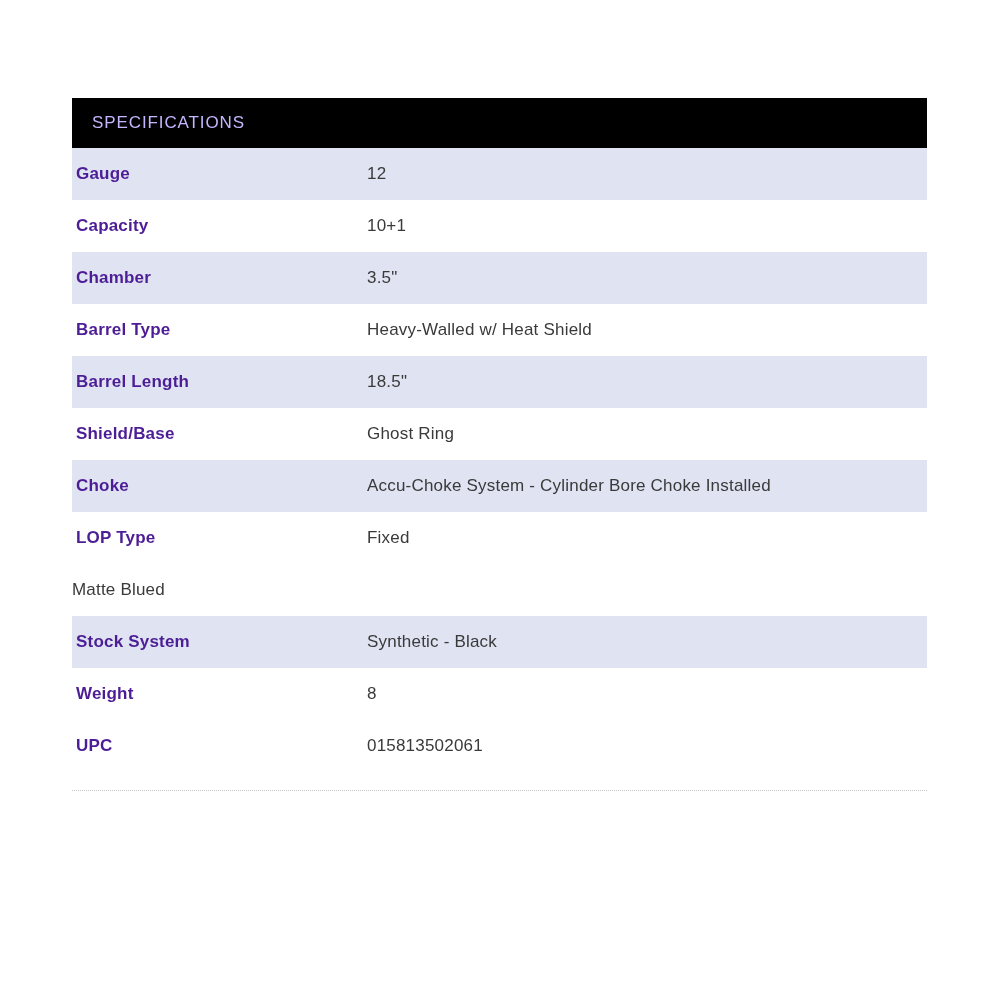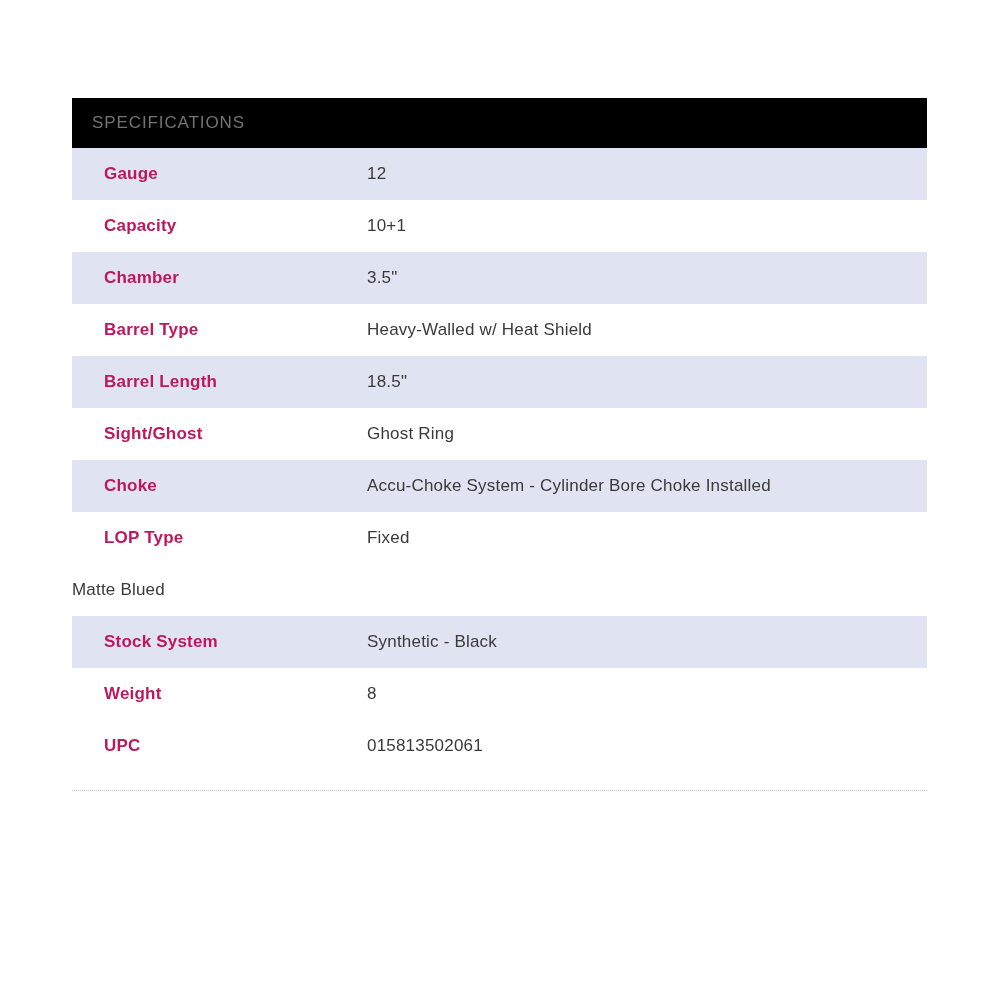--- a/index.html
+++ b/index.html
@@ -31,41 +31,41 @@
     height: 50px;
     display: flex;
     align-items: center;
     padding-left: 20px;
     box-sizing: border-box;
   }
   .spec-header-title {
     font-size: 17px;
     font-weight: normal;
     letter-spacing: 0.9px;
-    color: #737373;
+    color: #c4b5fd;
   }
   .spec-row {
     display: flex;
     align-items: center;
     height: 52px;
     box-sizing: border-box;
   }
   .spec-row.alt {
     background: #dfe3f2;
   }
   .spec-row.plain {
     background: #ffffff;
   }
   .spec-label {
     width: 295px;
-    padding-left: 32px;
+    padding-left: 4px;
     box-sizing: border-box;
     font-size: 17px;
     font-weight: bold;
-    color: #be185d;
+    color: #4c1d95;
     letter-spacing: 0.2px;
   }
   .spec-value {
     flex: 1;
     font-size: 17px;
     color: #3a3a3a;
     letter-spacing: 0.2px;
   }
   .table-footer-rule {
     border-bottom: 1px dotted #c9c9c9;
@@ -102,21 +102,21 @@
       <div class="spec-label">Barrel Type</div>
       <div class="spec-value">Heavy-Walled w/ Heat Shield</div>
     </div>
 
     <div class="spec-row alt">
       <div class="spec-label">Barrel Length</div>
       <div class="spec-value">18.5"</div>
     </div>
 
     <div class="spec-row plain">
-      <div class="spec-label">Sight/Ghost</div>
+      <div class="spec-label">Shield/Base</div>
       <div class="spec-value">Ghost Ring</div>
     </div>
 
     <div class="spec-row alt">
       <div class="spec-label">Choke</div>
       <div class="spec-value">Accu-Choke System - Cylinder Bore Choke Installed</div>
     </div>
 
     <div class="spec-row plain">
       <div class="spec-label">LOP Type</div>

